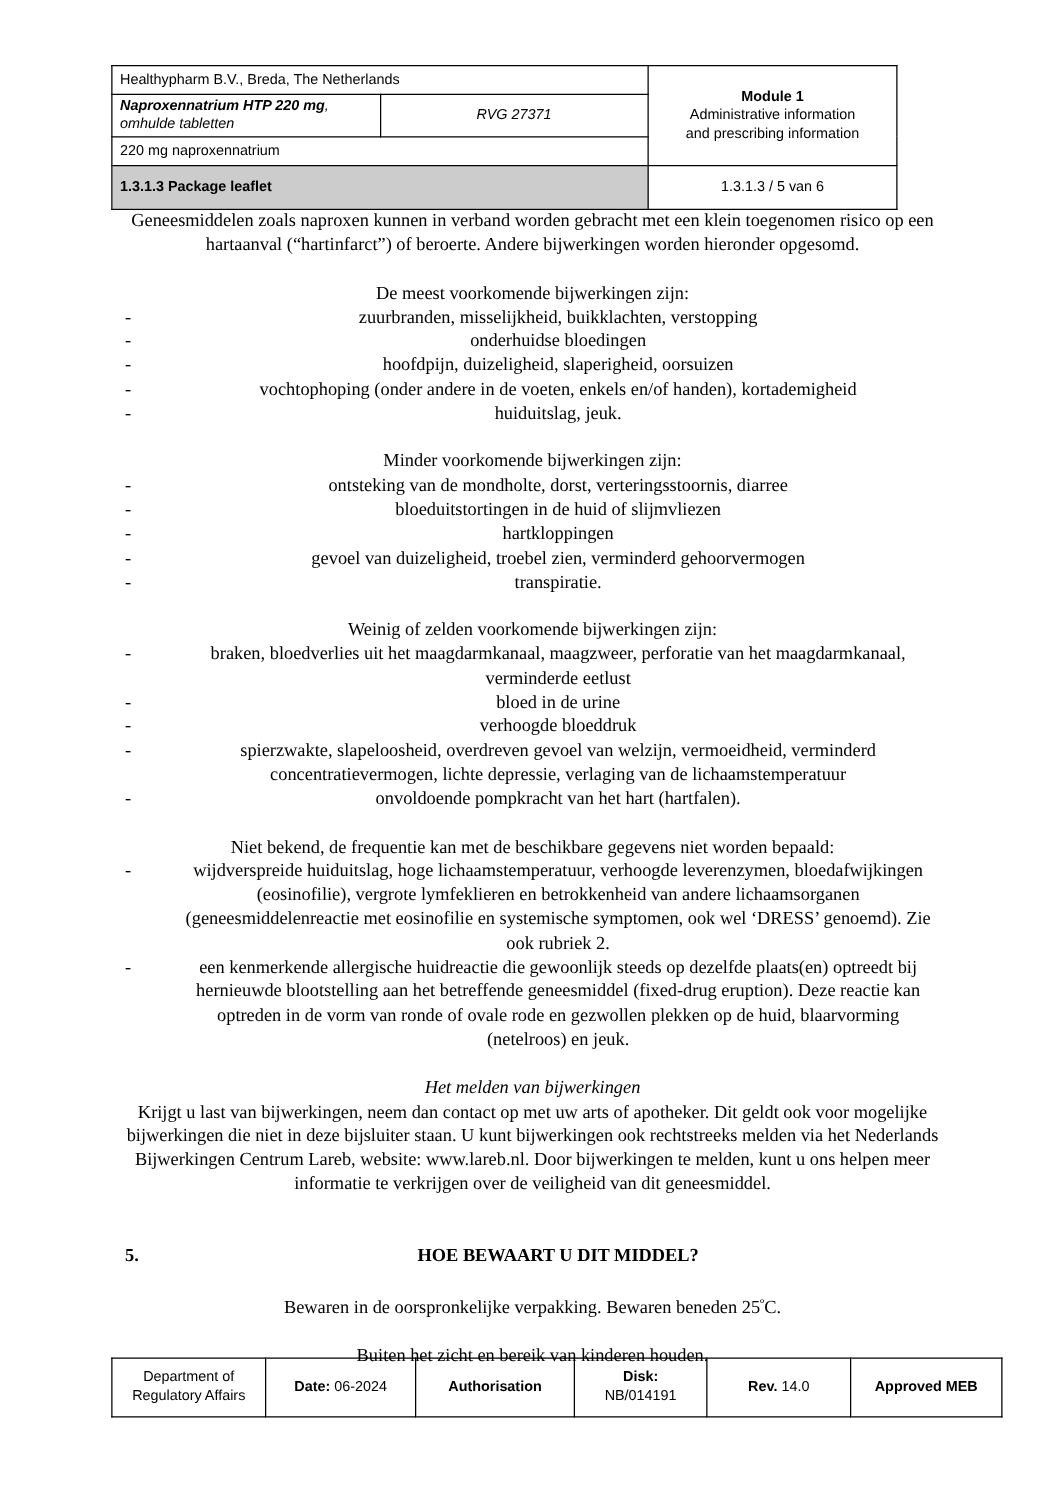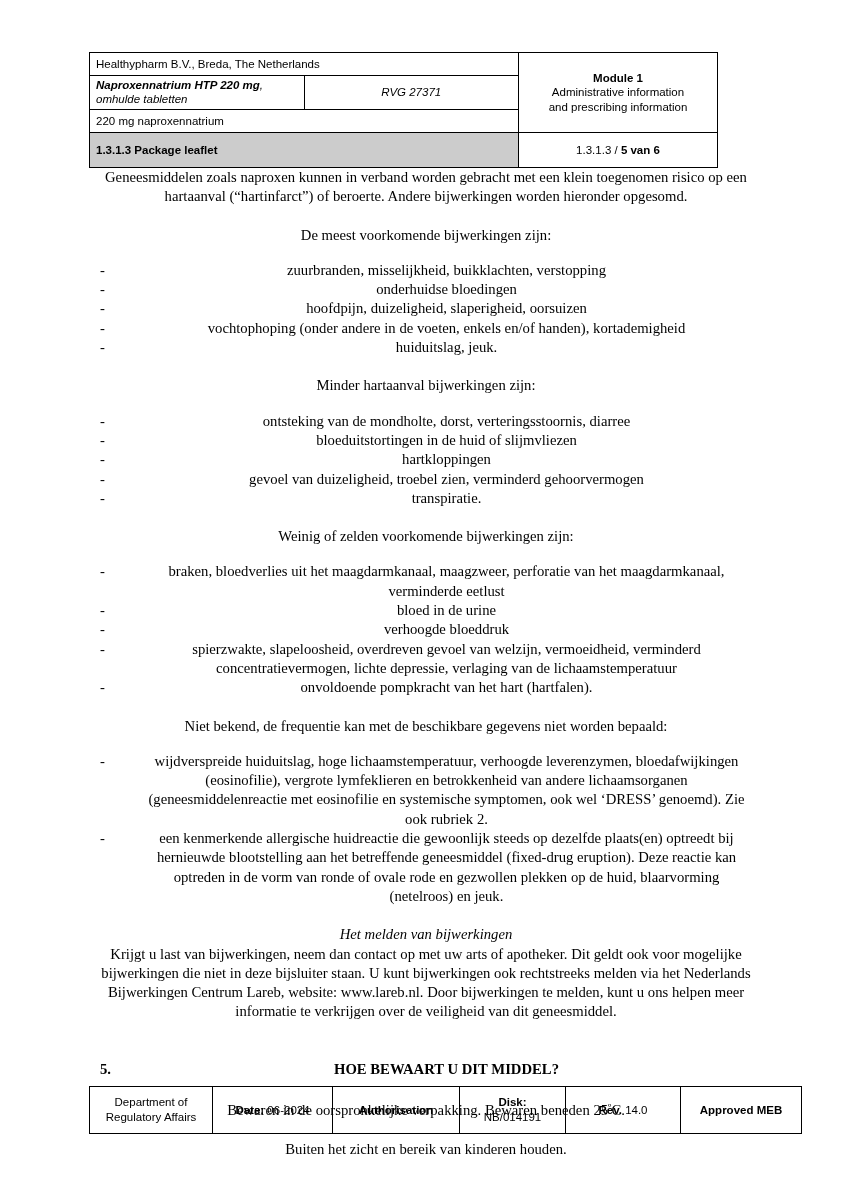--- a/index.html
+++ b/index.html
@@ -73,37 +73,37 @@
   }
   .hdr-right .mod-title {
     font-weight: bold;
     display: block;
   }
   .hdr-pagecell {
     width: 186px;
     text-align: center;
     font-size: 13px;
   }
-  .hdr-pagecell b { font-weight: bold; }
+  .hdr-pagecell b { font-weight: normal; }
 
   
   .body-area {
     position: absolute;
     left: 100px;
     top: 168px;
     width: 652px;
     font-family: "Liberation Serif", serif;
     font-size: 14.7px;
     line-height: 19.3px;
     text-align: center;
   }
   .para {
     margin: 0 0 19px 0;
   }
-  .lead-in { margin: 16px; }
+  .lead-in { margin: 0; }
 
   ul.dash-list {
     list-style: none;
     margin: 0 0 19px 0;
     padding: 0;
   }
   ul.dash-list li {
     position: relative;
     padding-left: 41px;
     margin: 0;
@@ -202,21 +202,21 @@
 
     <p class="lead-in">De meest voorkomende bijwerkingen zijn:</p>
     <ul class="dash-list">
       <li>zuurbranden, misselijkheid, buikklachten, verstopping</li>
       <li>onderhuidse bloedingen</li>
       <li>hoofdpijn, duizeligheid, slaperigheid, oorsuizen</li>
       <li>vochtophoping (onder andere in de voeten, enkels en/of handen), kortademigheid</li>
       <li>huiduitslag, jeuk.</li>
     </ul>
 
-    <p class="lead-in">Minder hartaanval bijwerkingen zijn:</p>
+    <p class="lead-in">Minder voorkomende bijwerkingen zijn:</p>
     <ul class="dash-list">
       <li>ontsteking van de mondholte, dorst, verteringsstoornis, diarree</li>
       <li>bloeduitstortingen in de huid of slijmvliezen</li>
       <li>hartkloppingen</li>
       <li>gevoel van duizeligheid, troebel zien, verminderd gehoorvermogen</li>
       <li>transpiratie.</li>
     </ul>
 
     <p class="lead-in">Weinig of zelden voorkomende bijwerkingen zijn:</p>
     <ul class="dash-list">

